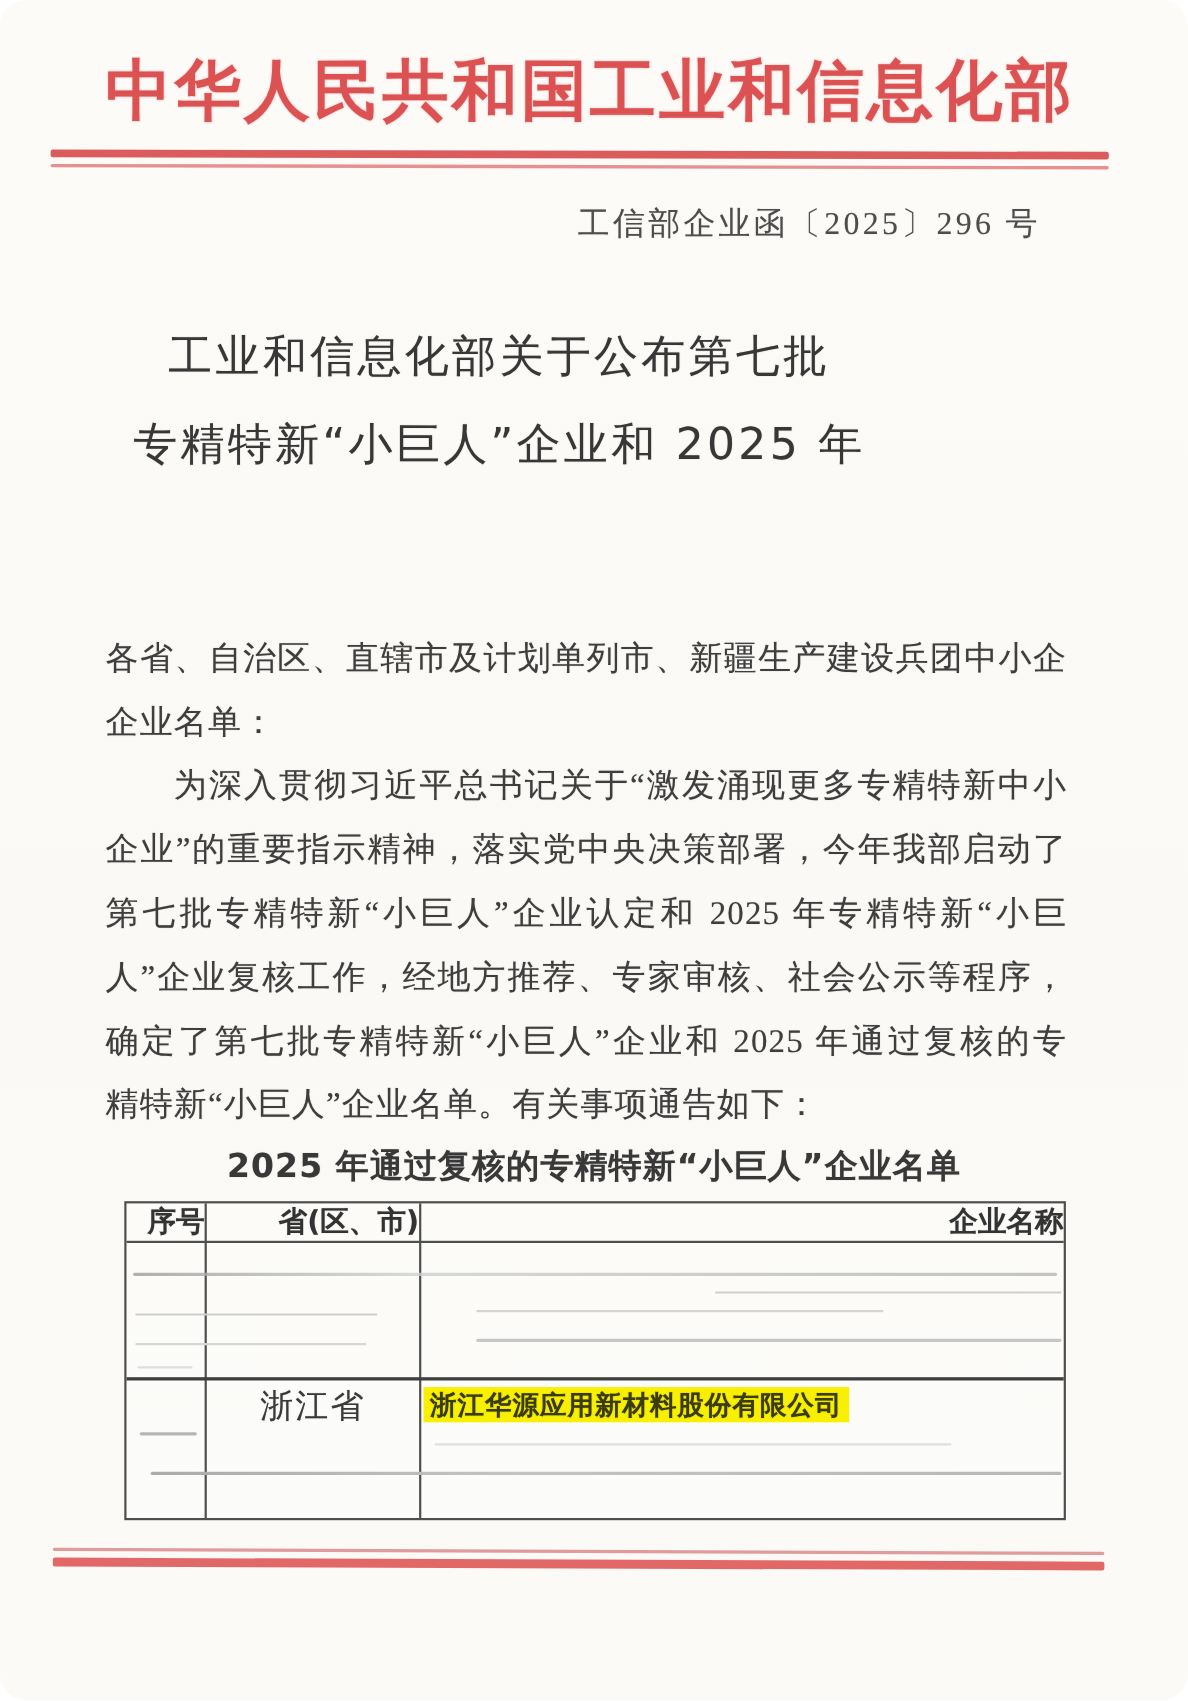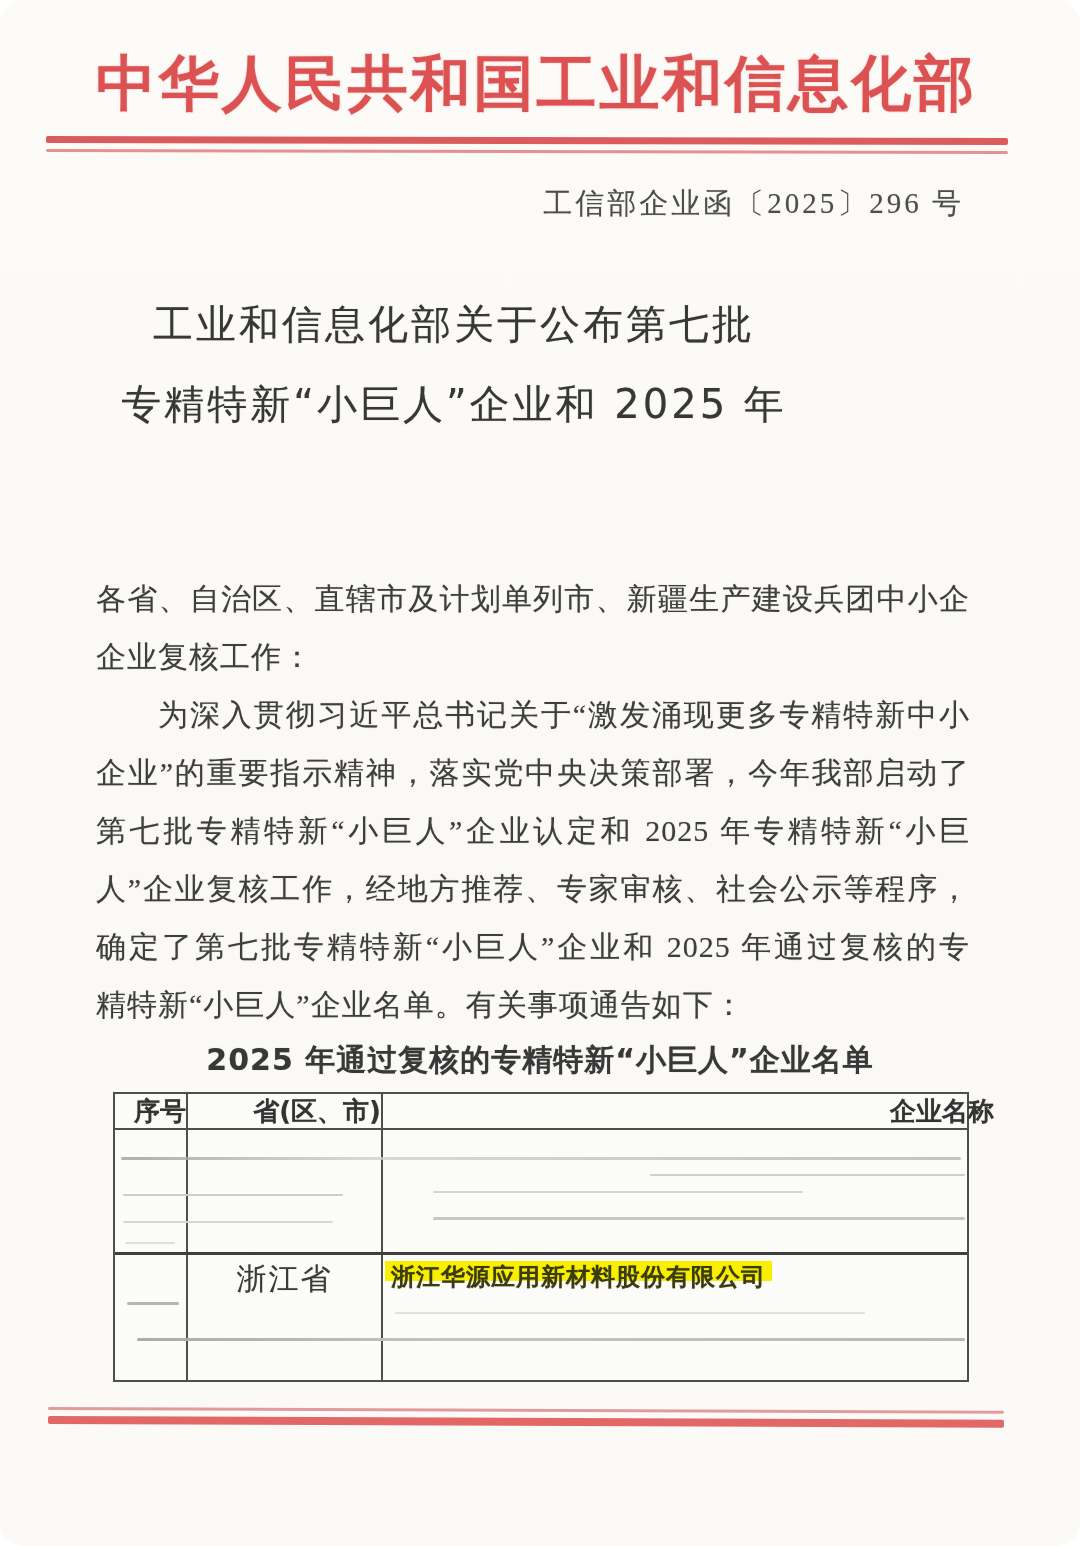--- a/index.html
+++ b/index.html
@@ -30,21 +30,21 @@
   }
 
   .rule { position: absolute; transform-origin: left center; }
   .rule-top-thick { left: 46px; top: 136px; width: 962px; height: 7px; background: #db5c5c; transform: rotate(0.12deg); border-radius: 2px; }
   .rule-top-thin  { left: 46px; top: 149px; width: 962px; height: 3px; background: #e79090; transform: rotate(0.12deg); border-radius: 2px; }
   .rule-bot-thin  { left: 48px; top: 1407px; width: 956px; height: 3px; background: #e09c9c; transform: rotate(0.22deg); border-radius: 2px; }
   .rule-bot-thick { left: 48px; top: 1416px; width: 956px; height: 8px; background: #e26868; transform: rotate(0.22deg); border-radius: 2px; }
 
   .docnum {
     position: absolute;
-    right: 116px; top: 184px;
+    right: 134px; top: 184px;
     font-size: 29px;
     letter-spacing: 3px;
     color: #4d4d4d;
     text-shadow: 0 0 1px rgba(80,80,80,0.35);
     white-space: nowrap;
   }
 
   .title-block {
     position: absolute;
     left: 0; top: 284px; width: 908px;
@@ -114,35 +114,35 @@
     font-family: "DejaVu Sans", sans-serif;
     font-weight: bold;
     font-size: 26px;
     color: #333333;
     text-shadow: 0 0 1px rgba(51,51,51,0.4);
     white-space: nowrap;
     overflow: hidden;
   }
   .th.c1 { left: 0; width: 71px; }
   .th.c2 { left: 73px; width: 193px; }
-  .th.c3 { left: 268px; width: 584px; padding-left: 27px; }
+  .th.c3 { left: 268px; width: 584px; }
 
   .cell-province {
     position: absolute;
     left: 73px; width: 193px; top: 170px; height: 30px; line-height: 30px;
     text-align: center;
     font-size: 30px;
     letter-spacing: 2px;
     color: #3a3a3a;
     text-shadow: 0 0 1px rgba(58,58,58,0.4);
     white-space: nowrap;
   }
   .cell-company {
     position: absolute;
-    left: 270px; top: 167px; height: 20px; line-height: 32px;
+    left: 270px; top: 167px; height: 32px; line-height: 32px;
     padding: 0 6px;
     background: #f8f000;
     font-family: "DejaVu Sans", sans-serif;
     font-weight: bold;
     font-size: 24px;
     letter-spacing: 1px;
     color: #3b3b10;
     text-shadow: 0 0 1px rgba(59,59,16,0.5);
     white-space: nowrap;
   }
@@ -161,21 +161,21 @@
 
   <div class="docnum">工信部企业函〔2025〕296 号</div>
 
   <div class="title-block">
     <div class="title-line">工业和信息化部关于公布第七批</div>
     <div class="title-line">专精特新“小巨人”企业和 2025 年</div>
   </div>
 
   <div class="body-block">
     <div class="bline">各省、自治区、直辖市及计划单列市、新疆生产建设兵团中小企</div>
-    <div class="bline natural">企业复核工作：</div>
+    <div class="bline natural">企业名单：</div>
     <div class="bline indent">为深入贯彻习近平总书记关于“激发涌现更多专精特新中小</div>
     <div class="bline">企业”的重要指示精神，落实党中央决策部署，今年我部启动了</div>
     <div class="bline">第七批专精特新“小巨人”企业认定和 2025 年专精特新“小巨</div>
     <div class="bline">人”企业复核工作，经地方推荐、专家审核、社会公示等程序，</div>
     <div class="bline">确定了第七批专精特新“小巨人”企业和 2025 年通过复核的专</div>
     <div class="bline natural">精特新“小巨人”企业名单。有关事项通告如下：</div>
   </div>
 
   <div class="table-title">2025 年通过复核的专精特新“小巨人”企业名单</div>
 

